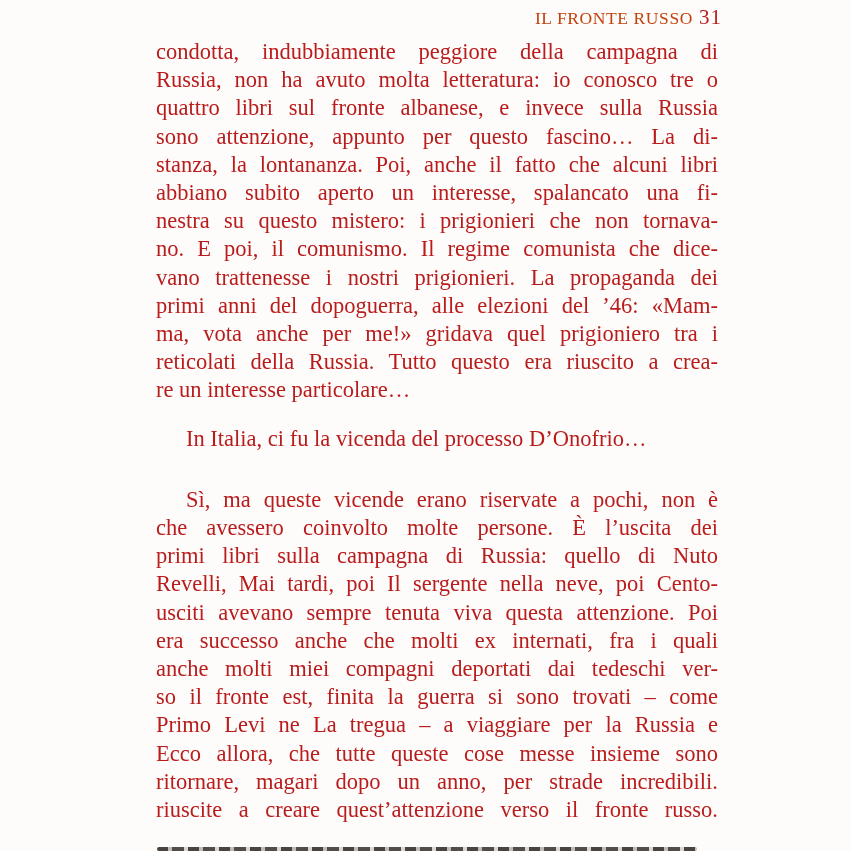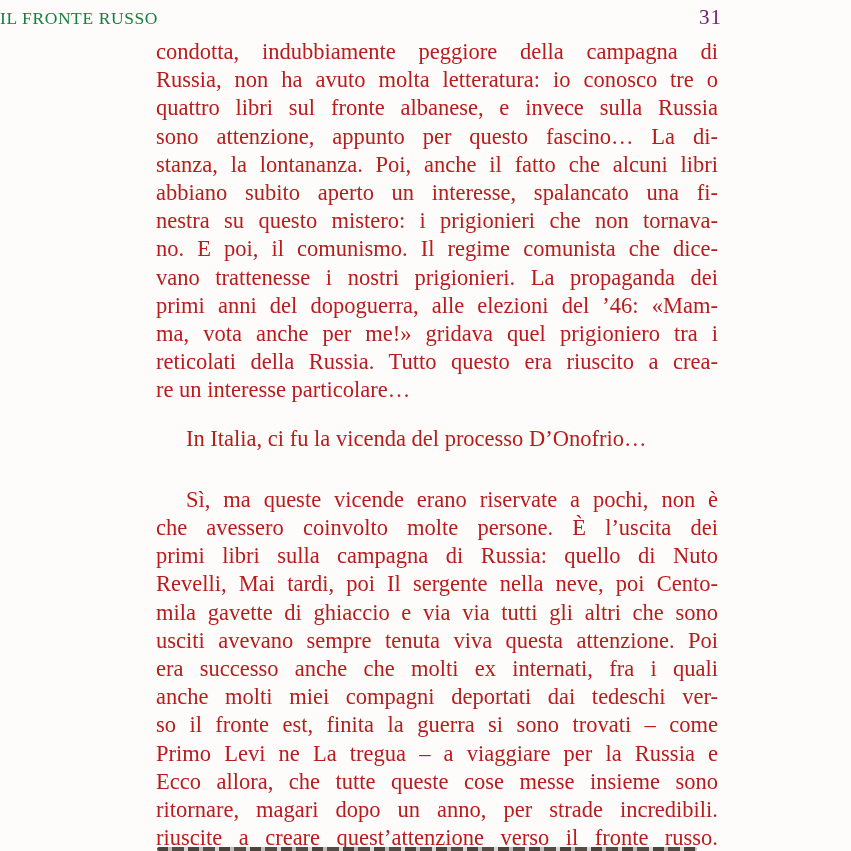--- a/index.html
+++ b/index.html
@@ -14,32 +14,32 @@
     background: #fdfcfa;
     overflow: hidden;
     font-family: "Liberation Serif", serif;
     color: #3e3834;
   }
   .running-head {
     position: absolute;
     top: 8px;
     left: 0;
     width: 693px;
-    text-align: left;
+    text-align: right;
     font-size: 17.5px;
     letter-spacing: 0.6px;
-    color: #15803d;
+    color: #c2410c;
   }
   .page-number {
     position: absolute;
     top: 5px;
     left: 699px;
     font-size: 21px;
     letter-spacing: 1px;
-    color: #701a75;
+    color: #b91c1c;
     font-variant-numeric: oldstyle-nums;
   }
   .content {
     position: absolute;
     left: 156px;
     top: 38px;
     width: 562px;
   }
   .para { margin: 0; }
   .para.question { margin-top: 20px; }
@@ -93,21 +93,20 @@
         <div class="line"><span>re un interesse particolare…</span></div>
       </div>
       <div class="para question">
         <div class="line ind"><span class="it">In Italia, ci fu la vicenda del processo D’Onofrio…</span></div>
       </div>
       <div class="para answer">
         <div class="line j ind"><span>Sì, ma queste vicende erano riservate a pochi, non è</span></div>
         <div class="line j"><span>che avessero coinvolto molte persone. È l’uscita dei</span></div>
         <div class="line j"><span>primi libri sulla campagna di Russia: quello di Nuto</span></div>
         <div class="line j"><span>Revelli, </span><span class="it">Mai tardi</span><span>, poi </span><span class="it">Il sergente nella neve</span><span>, poi </span><span class="it">Cento-</span></div>
-        <div class="line j"><span class="it">mila gavette di ghiaccio</span><span> e via via tutti gli altri che sono</span></div>
         <div class="line j"><span>usciti avevano sempre tenuta viva questa attenzione. Poi</span></div>
         <div class="line j"><span>era successo anche che molti ex internati, fra i quali</span></div>
         <div class="line j"><span>anche molti miei compagni deportati dai tedeschi ver-</span></div>
         <div class="line j"><span>so il fronte est, finita la guerra si sono trovati – come</span></div>
         <div class="line j"><span>Primo Levi ne </span><span class="it">La tregua</span><span> – a viaggiare per la Russia e</span></div>
         <div class="line j"><span>Ecco allora, che tutte queste cose messe insieme sono</span></div>
         <div class="line j"><span>ritornare, magari dopo un anno, per strade incredibili.</span></div>
         <div class="line j"><span>riuscite a creare quest’attenzione verso il fronte russo.</span></div>
       </div>
     </div>

